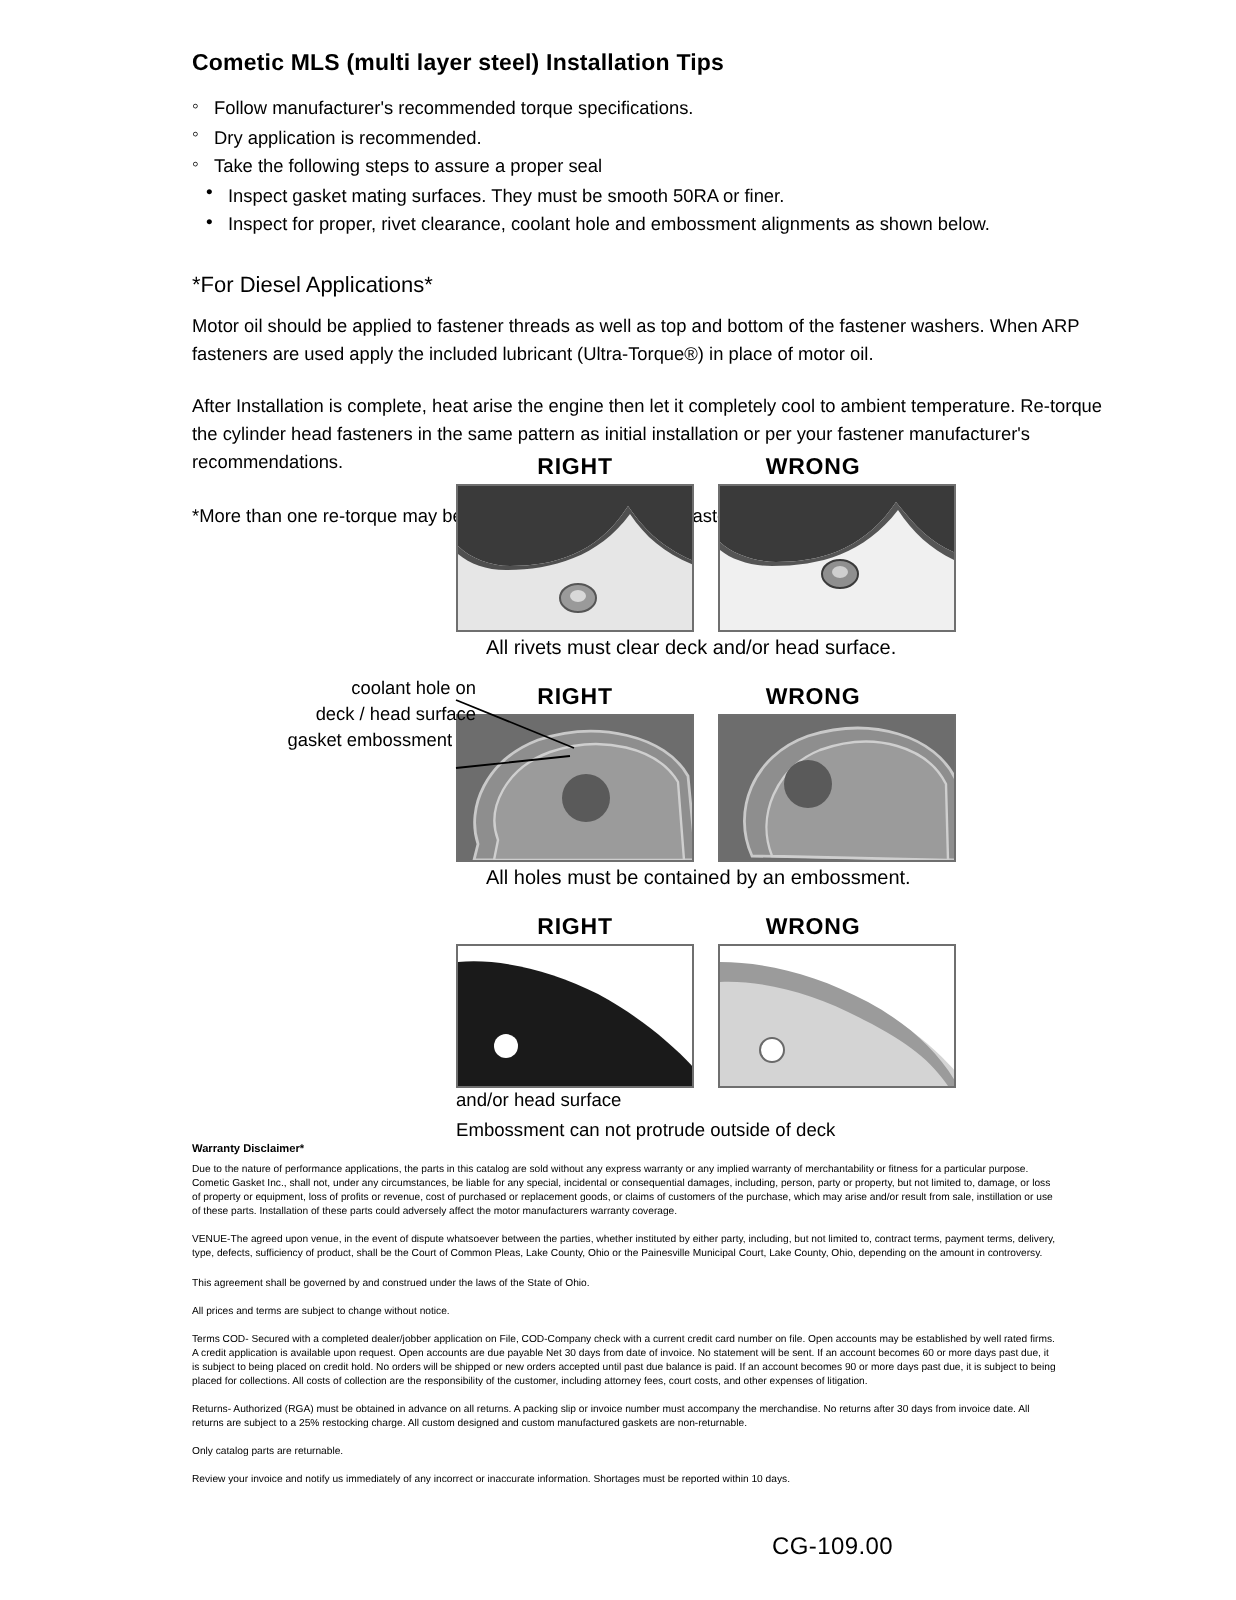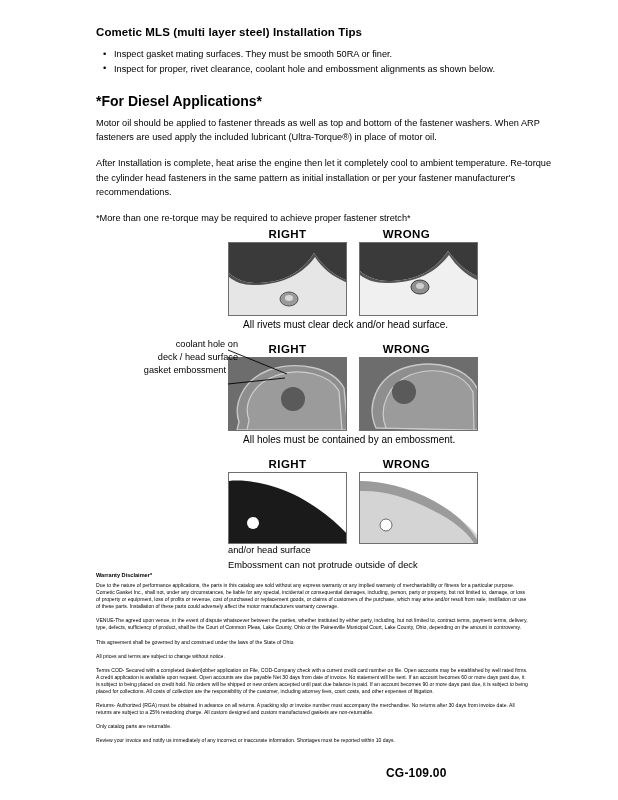--- a/index.html
+++ b/index.html
@@ -64,22 +64,22 @@
     margin-left: 5px;
   }
   .subbullets > li::before {
     content: "\2022";
     position: absolute;
     left: 2px;
     top: -0.5px;
     font-size: 9.5px;
   }
   h2.diesel {
-    font-size: 14px;
-    font-weight: bold;
+    font-size: 11px;
+    font-weight: normal;
     margin: 17px 0 7px 0;
   }
   p.para {
     font-size: 9.2px;
     line-height: 14.2px;
     margin: 0 0 12px 0;
   }
   p.para.last {
     margin-bottom: 0;
   }
@@ -155,32 +155,37 @@
     font-size: 5.1px;
     line-height: 7.1px;
     margin: 0 0 7px 0;
     text-align: left;
   }
   .docnum {
     position: absolute;
     left: 386px;
     top: 766px;
     font-size: 12px;
-    font-weight: bold;
+    font-weight: normal;
     letter-spacing: 0.2px;
   }
 </style>
 </head>
 <body>
 
 <div class="page">
 
   <div class="content">
     <h1 class="title">Cometic MLS (multi layer steel) Installation Tips</h1>
 
+    <ul class="bullets">
+      <li>Follow manufacturer's recommended torque specifications.</li>
+      <li>Dry application is recommended.</li>
+      <li>Take the following steps to assure a proper seal</li>
+    </ul>
     <ul class="subbullets">
       <li>Inspect gasket mating surfaces.  They must be smooth 50RA or finer.</li>
       <li>Inspect for proper, rivet clearance, coolant hole and embossment alignments as shown below.</li>
     </ul>
 
     <h2 class="diesel">*For Diesel Applications*</h2>
     <p class="para">Motor oil should be applied to fastener threads as well as top and bottom of the fastener washers. When ARP fasteners are used apply the included lubricant (Ultra-Torque®) in place of motor oil.</p>
     <p class="para">After Installation is complete, heat arise the engine then let it completely cool to ambient temperature. Re-torque the cylinder head fasteners in the same pattern as initial installation or per your fastener manufacturer's recommendations.</p>
     <p class="para last">*More than one re-torque may be required to achieve proper fastener stretch*</p>
   </div>

